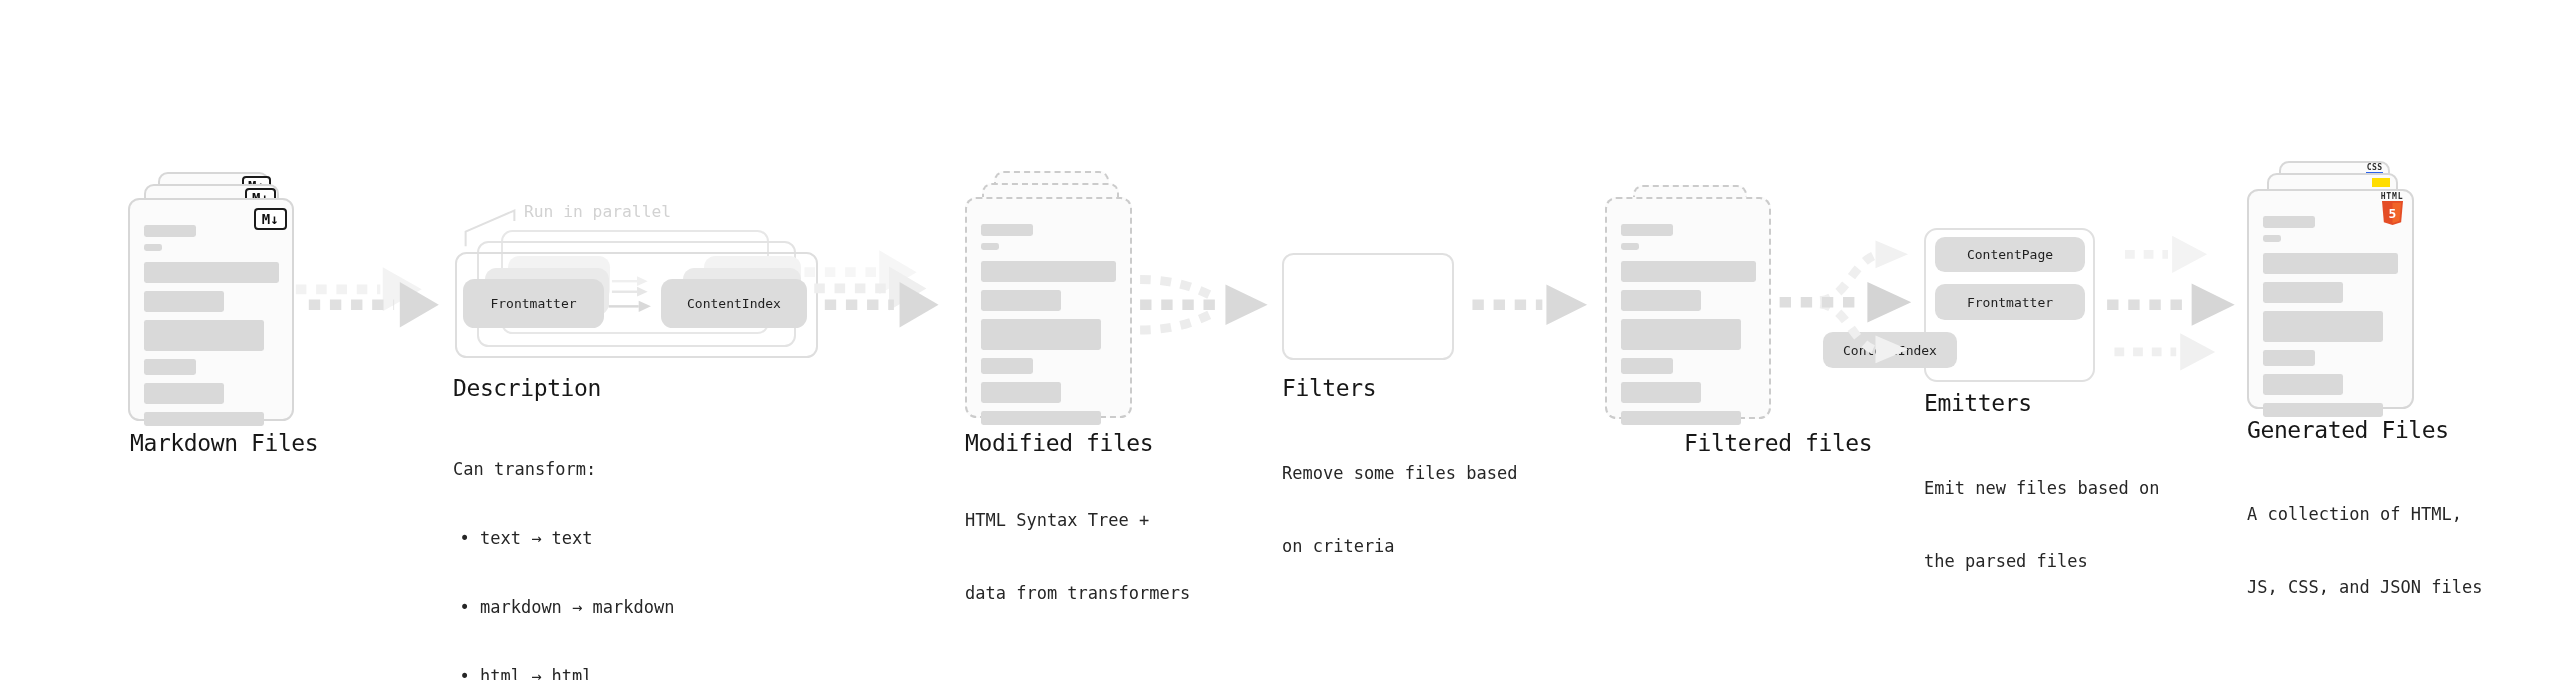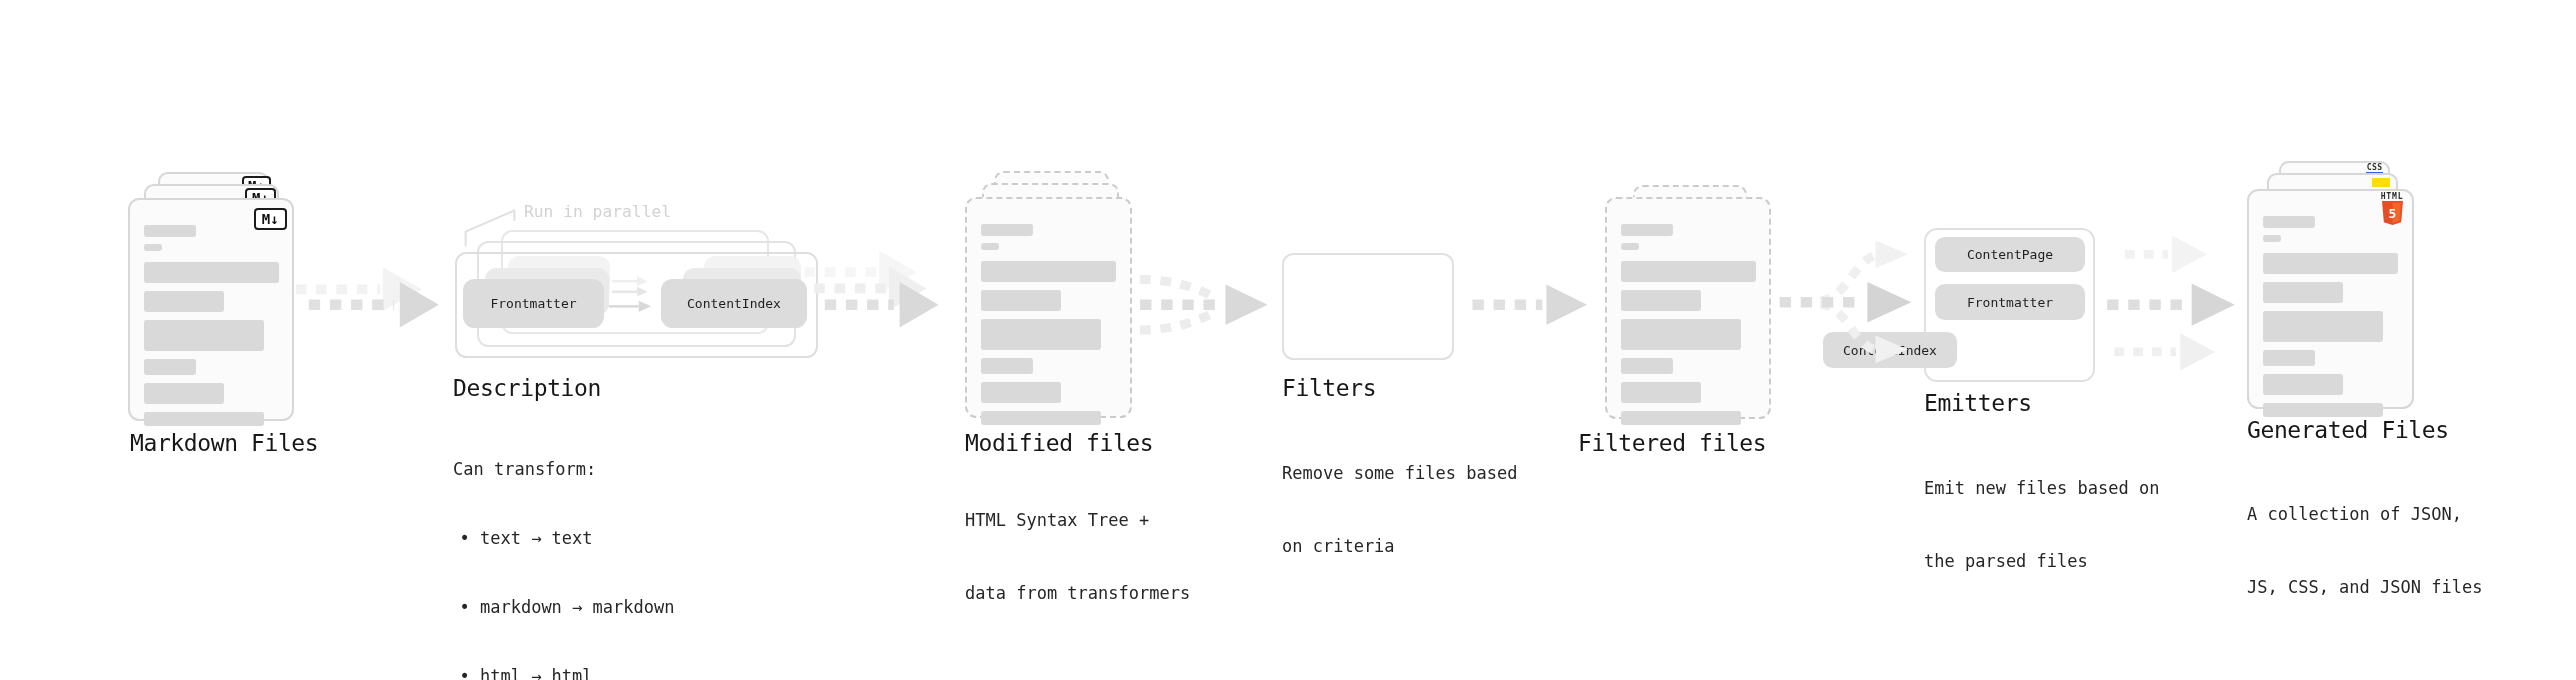--- a/index.html
+++ b/index.html
@@ -114,21 +114,21 @@
         <div class="bar" style="width: 52px; height: 12.2px; margin-bottom: 7.3px;"></div>
         <div class="bar" style="width: 18px; height: 6.5px; margin-bottom: 10.6px;"></div>
         <div class="bar" style="width: 135px; height: 21px; margin-bottom: 8.1px;"></div>
         <div class="bar" style="width: 80px; height: 21px; margin-bottom: 8.1px;"></div>
         <div class="bar" style="width: 120px; height: 31px; margin-bottom: 8.1px;"></div>
         <div class="bar" style="width: 52px; height: 16.3px; margin-bottom: 8.1px;"></div>
         <div class="bar" style="width: 80px; height: 21px; margin-bottom: 8.1px;"></div>
         <div class="bar" style="width: 120px; height: 14px; margin-bottom: 0px;"></div>
       </div>
   </div>
-  <div class="heading" style="left:1578px;top:430px;">Filtered files</div>
+  <div class="heading" style="left:1684px;top:430px;">Filtered files</div>
 
   <div class="outline" style="left:1924px;top:228px;width:171px;height:154px;border-radius:13px;"></div>
   <div class="pill" style="left:1935px;top:237px;width:150px;height:35px;border-radius:9.8px;"><span>ContentPage</span></div>
   <div class="pill" style="left:1935px;top:284px;width:150px;height:36px;border-radius:9.8px;"><span>Frontmatter</span></div>
   <div class="pill" style="left:1823px;top:332px;width:134px;height:36px;border-radius:9.8px;"><span>ContentIndex</span></div>
   <div class="heading" style="left:1924px;top:390px;">Emitters</div>
   <div class="body-text" style="left:1924px;top:427px;">
     <div>Emit new files based on</div>
     <div>the parsed files</div>
   </div>
@@ -152,21 +152,21 @@
   <div class="html5-badge" style="left:2378px;top:192px;">
     <div class="html5-word">HTML</div>
     <svg width="21" height="24.4" viewBox="0 0 26 30">
       <polygon points="0,0 26,0 23.7,26.2 13,29.5 2.3,26.2" fill="#e44d26"></polygon>
       <polygon points="13,2.2 13,27.4 21.6,24.7 23.5,2.2" fill="#f16529"></polygon>
       <text x="13" y="21.5" font-size="16" font-weight="bold" fill="#ffffff" text-anchor="middle">5</text>
     </svg>
   </div>
   <div class="heading" style="left:2247px;top:417px;">Generated Files</div>
   <div class="body-text" style="left:2247px;top:453px;">
-    <div>A collection of JSON,</div>
+    <div>A collection of HTML,</div>
     <div>JS, CSS, and JSON files</div>
   </div>
 
   <svg class="arrow-layer" width="2576" height="681" viewBox="0 0 3170 838">
 
     <polyline points="573,303 573,285 633,259 633,272" fill="none" stroke="#e0e0e0" stroke-width="2.5"></polyline>
 
     <g>
       <line x1="753" y1="346" x2="784" y2="346" stroke="#efefef" stroke-width="3"></line>
       <polygon points="784,340 797,346 784,352" fill="#efefef"></polygon>

